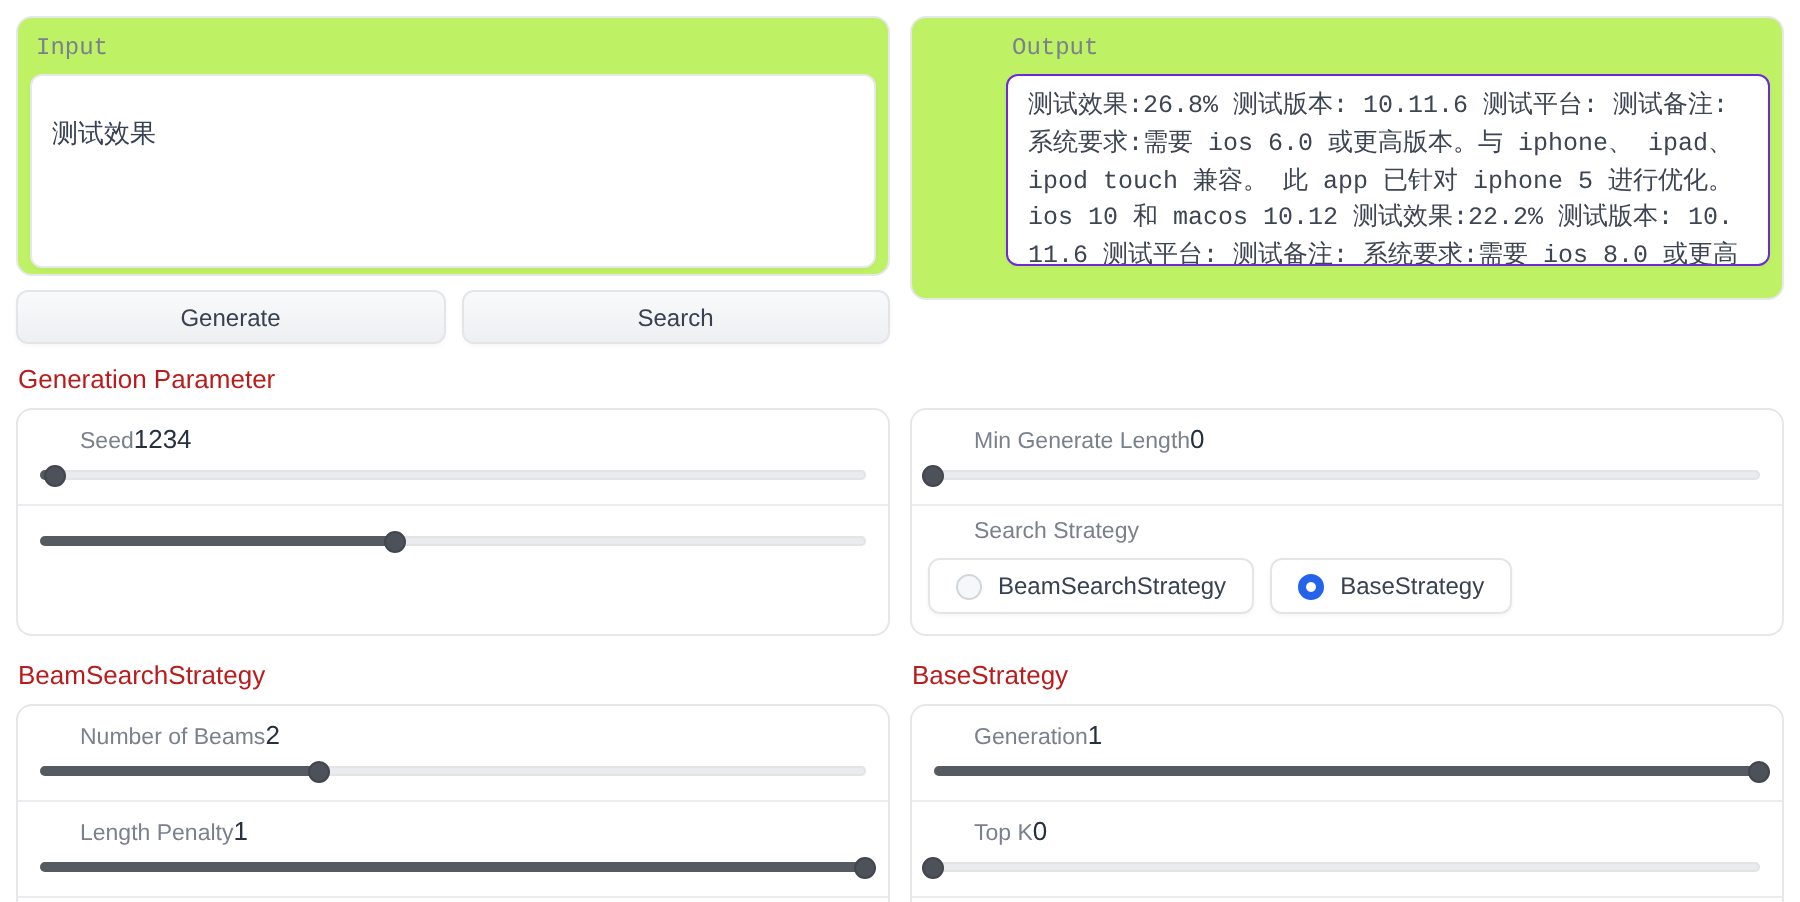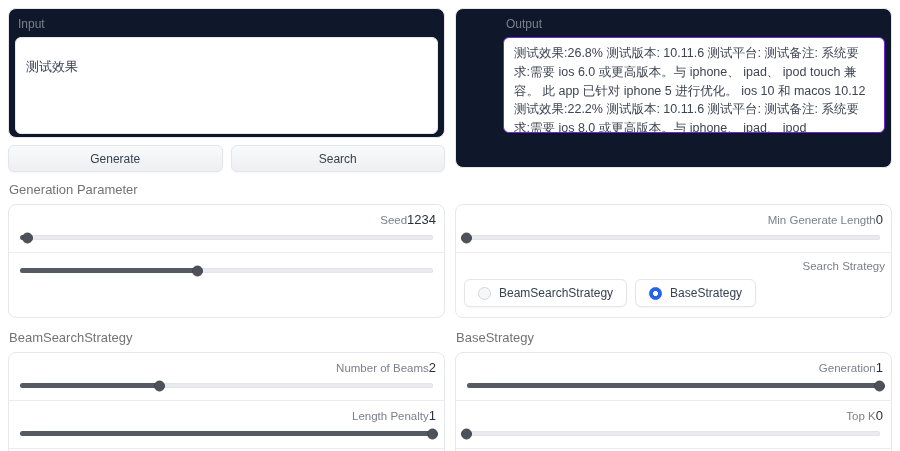--- a/index.html
+++ b/index.html
@@ -3,48 +3,48 @@
 <meta charset="utf-8">
 <style>
   * { margin:0; padding:0; box-sizing:border-box; }
   html,body { width:900px; height:451px; overflow:hidden; background:#ffffff;
               font-family:"Liberation Sans", sans-serif; }
   .app { padding:8px 8px 0 8px; }
   .row { display:flex; gap:10px; align-items:stretch; }
   .col { flex:1 1 0; min-width:0; }
 
   
-  .panel { border:1px solid #e5e7eb; border-radius:8px; padding:6px; background:#0f172a; }
+  .panel { border:1px solid #e5e7eb; border-radius:8px; padding:6px; background:#bef264;font-family:Liberation Mono, monospace; }
   .input-panel { height:130px; }
-  .output-panel { height:160px;padding-left:47px; }
+  .output-panel { height:142px;padding-left:47px; }
   .field-label { font-size:12px; color:#7a818c; margin:2px 0 6px 3px; }
   .textarea { border:1px solid #e6e8eb; border-radius:6px; height:97px; padding:20px 10px;
               font-size:13px; color:#374151; background:#fff;
               box-shadow:0 1px 2px rgba(0,0,0,0.03); }
   .output-box { border:1px solid #6d28d9; border-radius:6px; height:96px; padding:6px 10px;
               font-size:12.5px; line-height:1.5; color:#3d4452; background:#fff;
               word-break:break-all; overflow:hidden; box-shadow:0 1px 2px rgba(0,0,0,0.03); }
 
   
   .btn-row { display:flex; gap:8px; margin-top:7px; }
   .btn { flex:1 1 0; height:27px; border:1px solid #e3e5e8; border-radius:6px;
          background:linear-gradient(180deg,#f9fafb 0%,#edeff2 100%);
          font-family:"Liberation Sans", sans-serif;
          font-size:12px; font-weight:400; color:#374151; cursor:pointer;
          box-shadow:0 1px 2px rgba(0,0,0,0.04); }
 
   
-  .section-header { margin:10px 0 7px 1px; font-size:13px; color:#737373; }
+  .section-header { margin:10px 0 7px 1px; font-size:13px; color:#b91c1c; }
   .headers-row .section-header { margin:12px 0 7px 1px; }
 
   
   .form-box { border:1px solid #e5e7eb; border-radius:8px; background:#fff; height:100%; }
   .form-item { padding:7px 6px 10px 6px; border-bottom:1px solid #eaecef; }
   .form-item:last-child { border-bottom:none; }
-  .item-head { display:flex; justify-content:flex-end; align-items:baseline;margin-left:23px; }
+  .item-head { display:flex; justify-content:flex-start; align-items:baseline;margin-left:23px; }
   .item-label { font-size:11.5px; color:#7a818c; padding-left:2px; }
   .item-value { font-size:13px; color:#27303f; padding-right:2px; }
 
   
   .track { margin:8px 5px 2px 5px; height:5px; background:#e9ebee; border-radius:4px;
            position:relative; box-shadow:inset 0 0 0 1px #e2e4e8; cursor:pointer; }
   .fill { height:5px; background:#565b63; border-radius:4px; position:relative; }
   .thumb { width:11px; height:11px; background:#4d525a; border:1px solid #42464d;
            border-radius:50%; position:absolute; right:-5px; top:50%;
            transform:translateY(-50%); cursor:grab; }

